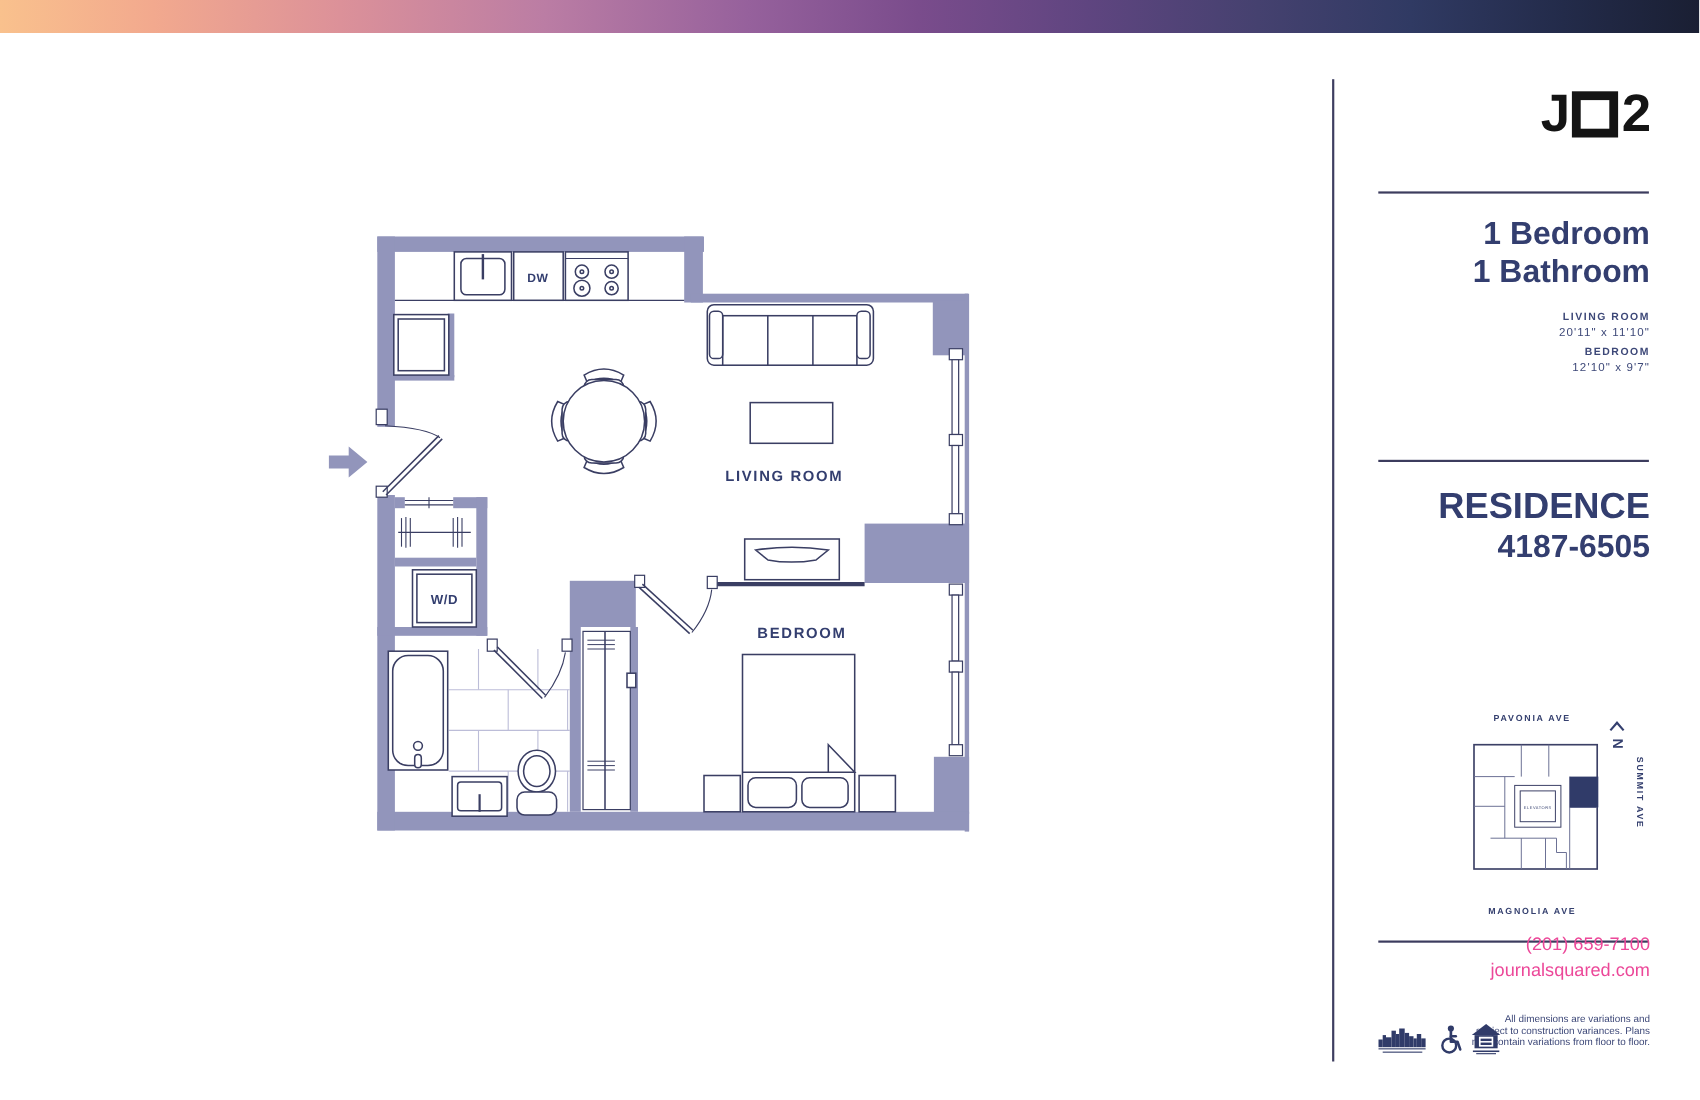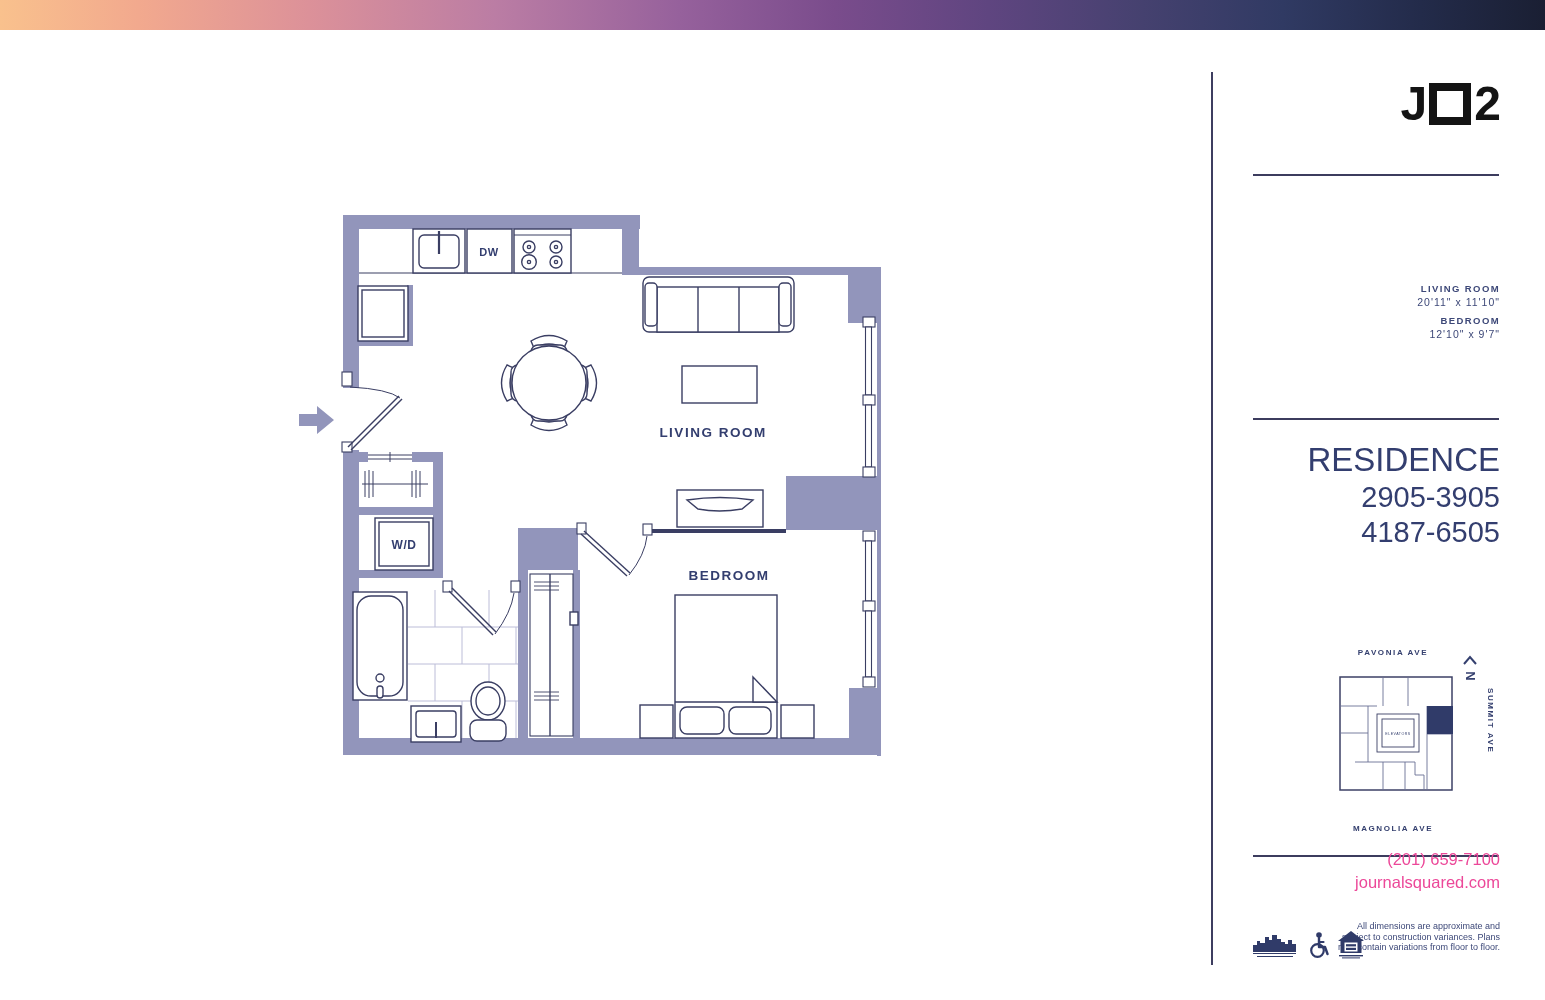--- a/index.html
+++ b/index.html
@@ -17,21 +17,21 @@
   .rule{position:absolute;left:1253px;width:246px;height:2px;background:#3c3c5e;}
   #rule-1{top:174px;} #rule-2{top:418px;} #rule-3{top:855px;}
   #logo{position:absolute;top:80px;right:45px;display:flex;align-items:center;
         font-weight:bold;font-size:48px;color:#141414;letter-spacing:-1px;line-height:1;}
   #logo .box{display:inline-block;width:26px;height:26px;border:8px solid #141414;margin:0 3px;}
   #unit-title{position:absolute;top:196px;right:45px;text-align:right;
         font-size:29px;font-weight:bold;color:#333e6f;line-height:34px;}
   #unit-dims{position:absolute;top:283px;right:45px;text-align:right;color:#3d4878;}
   #unit-dims .dim-label{font-size:9.5px;font-weight:bold;letter-spacing:1.4px;}
   #unit-dims .dim-size{font-size:10.5px;letter-spacing:1px;margin-top:2px;margin-bottom:7px;}
-  #residence{position:absolute;top:440px;right:45px;text-align:right;color:#333e6f;font-weight:normal;}
+  #residence{position:absolute;top:440px;right:45px;text-align:right;color:#333e6f;font-weight:bold;}
   #residence .res-head{font-size:33px;line-height:40px;}
   #residence .res-line{font-size:29px;line-height:35px;}
   #keyplan{position:absolute;left:1320px;top:640px;}
   #summit{position:absolute;left:1486px;top:688px;writing-mode:vertical-rl;
         font-size:8px;letter-spacing:1.6px;font-weight:bold;color:#35406f;}
   #contact{position:absolute;top:848px;right:45px;text-align:right;color:#ec4899;
         font-size:16.5px;line-height:23px;}
   #disclaimer{position:absolute;top:921px;right:45px;text-align:right;color:#3d4878;
         font-size:9px;line-height:10.5px;}
   #cert-icons{position:absolute;left:1253px;top:931px;display:flex;align-items:flex-end;gap:9px;}
@@ -256,33 +256,36 @@
   <div id="divider"></div>
 
   <div id="logo">
     <span>J</span>
     <span class="box"></span>
     <span>2</span>
   </div>
 
   <div class="rule" id="rule-1"></div>
 
+  <div id="unit-title">
+    <div>1 Bedroom</div>
+    <div>1 Bathroom</div>
+  </div>
 
   <div id="unit-dims">
     <div class="dim-label">LIVING ROOM</div>
     <div class="dim-size">20'11" x 11'10"</div>
     <div class="dim-label">BEDROOM</div>
     <div class="dim-size">12'10" x 9'7"</div>
   </div>
 
   <div class="rule" id="rule-2"></div>
 
   <div id="residence">
     <div class="res-head">RESIDENCE</div>
-    <div class="res-line">2905-3905</div>
     <div class="res-line">4187-6505</div>
   </div>
 
   <svg id="keyplan" width="190" height="200" viewBox="1320 640 190 200">
     <g font-family="Liberation Sans,sans-serif" fill="#35406f">
       <text x="1393" y="655" font-size="8" font-weight="bold" letter-spacing="1.6" text-anchor="middle">PAVONIA AVE</text>
       <text x="1393" y="831" font-size="8" font-weight="bold" letter-spacing="1.6" text-anchor="middle">MAGNOLIA AVE</text>
       <g>
         <path d="M1464,664 L1470,657 L1476,664" fill="none" stroke="#35406f" stroke-width="2"></path>
         <text x="1470" y="680" font-size="13" font-weight="bold" text-anchor="middle" transform="rotate(90 1470 676)">N</text>
@@ -304,21 +307,21 @@
   <div id="summit">SUMMIT AVE</div>
 
   <div class="rule" id="rule-3"></div>
 
   <div id="contact">
     <div>(201) 659-7100</div>
     <div>journalsquared.com</div>
   </div>
 
   <div id="disclaimer">
-    <div>All dimensions are approximate and</div>
+    <div>All dimensions are variations and</div>
     <div>subject to construction variances. Plans</div>
     <div>may contain variations from floor to floor.</div>
   </div>
 
   <div id="cert-icons">
     <svg width="46" height="28" viewBox="0 0 46 28" fill="#303b69">
       <rect x="0" y="14" width="4" height="7"></rect>
         <rect x="4" y="10" width="3" height="11"></rect>
       <rect x="7" y="12" width="5" height="9"></rect>
         <rect x="12" y="6" width="4" height="15"></rect>

